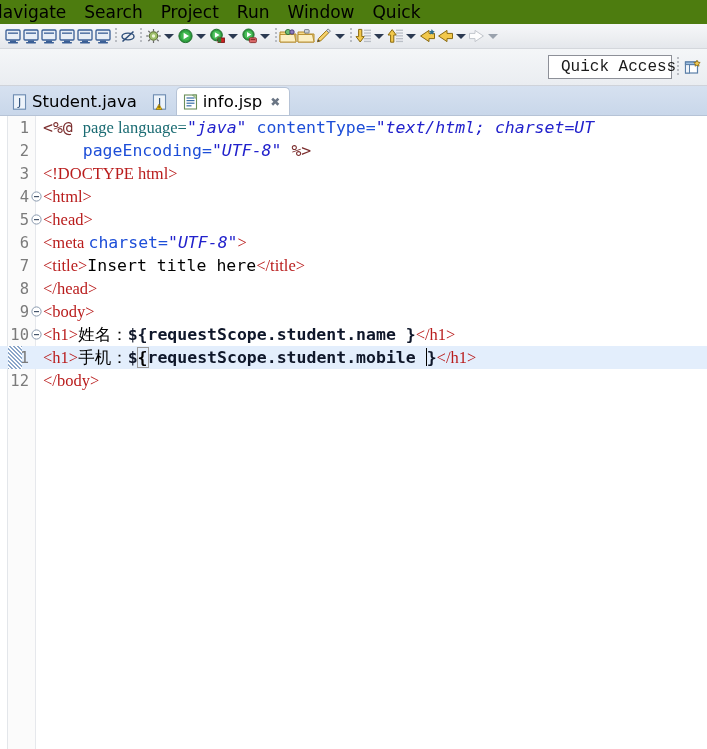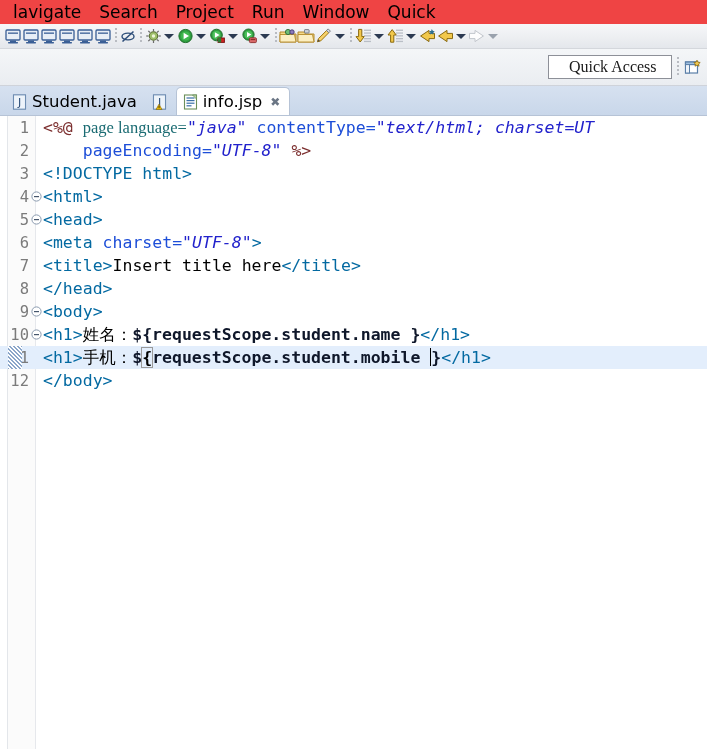--- a/index.html
+++ b/index.html
@@ -11,24 +11,24 @@
     width: 707px;
     height: 749px;
     overflow: hidden;
     font-family: "Liberation Sans", sans-serif;
     -webkit-font-smoothing: none;
   }
 
   
   #menubar {
     height: 24px;
-    background: #ef4444;
-    display: flex;
-    align-items: center;
-    padding-left: 15px;
+    background: #4d7c0f;
+    display: flex;
+    align-items: center;
+    padding-left: 0px;
     box-sizing: border-box;
   }
   .menu-item {
     font-size: 17px;
     color: #000000;
     padding: 0 9px;
     white-space: nowrap;
     line-height: 22px;
     font-family: "DejaVu Sans", sans-serif;
   }
@@ -101,24 +101,24 @@
   #qa-box {
     width: 124px;
     height: 24px;
     background: #ffffff;
     border: 1px solid #8d9098;
     display: flex;
     align-items: center;
     box-sizing: border-box;
   }
   #qa-box span {
-    font-family: Liberation Serif, serif;
+    font-family: Liberation Mono, monospace;
     font-size: 16px;
     color: #1a1a1a;
-    padding-left: 20px;
+    padding-left: 12px;
     white-space: nowrap;
   }
   #qa-sep {
     width: 8px;
     height: 22px;
     display: flex; align-items: center; justify-content: center;
     margin: 0 2px;
   }
   #qa-sep i {
     display: block;
@@ -237,21 +237,21 @@
   }
   .src {
     font-family: "DejaVu Sans Mono", monospace;
     font-size: 16.5px;
     white-space: pre;
     color: #000000;
     flex: 0 0 auto;
     line-height: 23px;
     margin-left: 0px;
   }
-  .tag   { color: #0369a1; }
+  .tag   { color: #b91c1c; font-family: Liberation Serif, serif; }
   .dir   { color: #7c2f2f; }
   .attr  { color: #1d4ed8; }
   .attr2 { color: #1a6b72; font-family: Liberation Serif, serif; }
   .val   { color: #2222cc; font-style: italic; }
   .txt   { color: #000000; }
   .el    { color: #0f172a; font-weight: bold; }
   .brk   {
     color: #000000;
     font-weight: bold;
     outline: 1px solid #9a9a9a;

